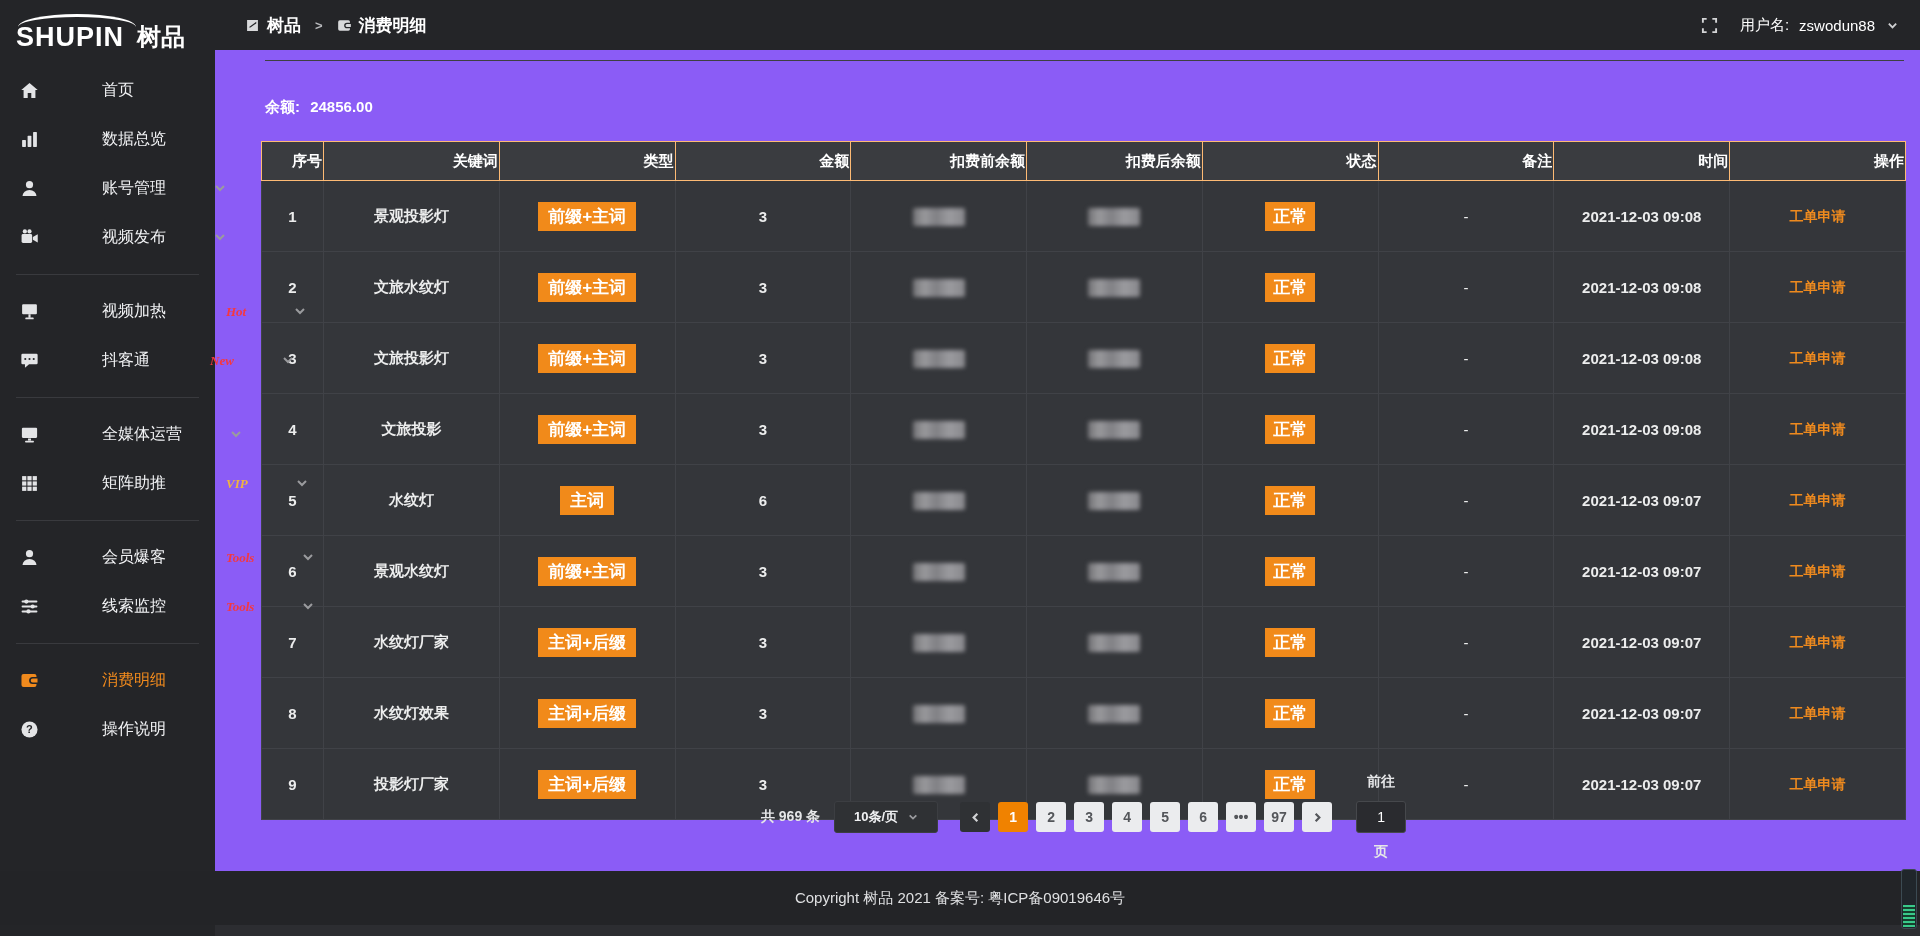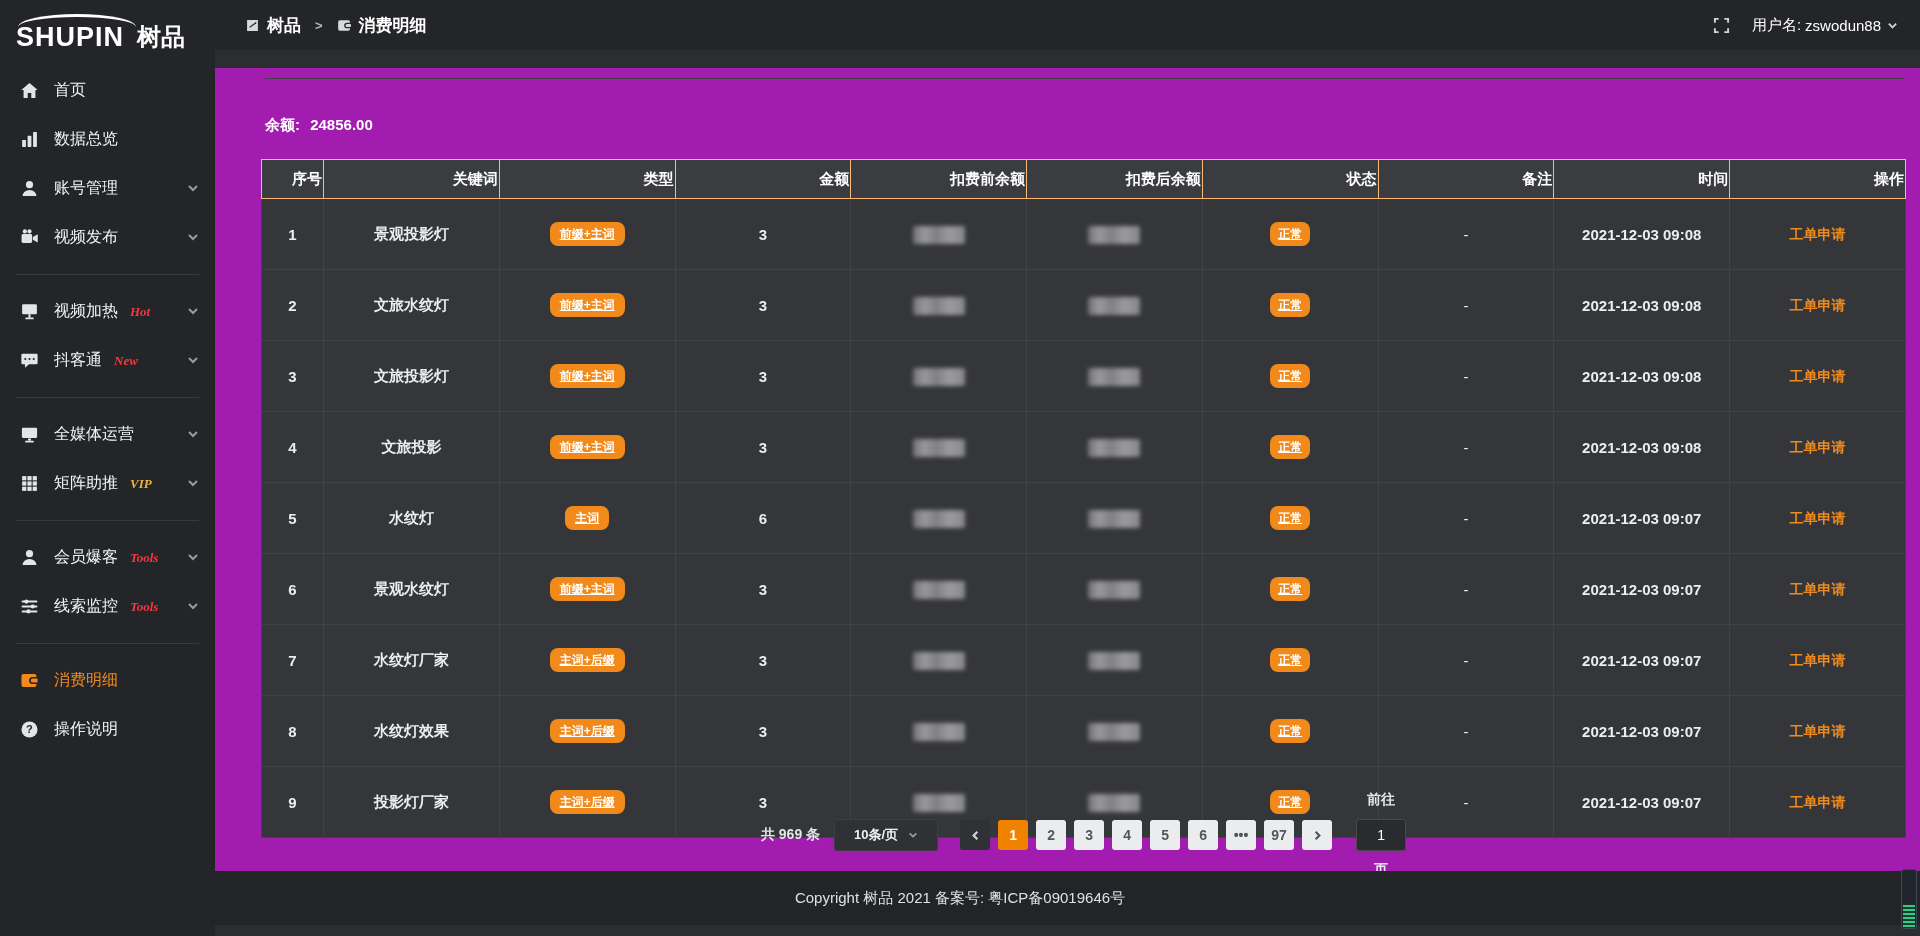--- a/index.html
+++ b/index.html
@@ -6,21 +6,21 @@
     font-family:"Liberation Sans","DejaVu Sans",sans-serif;}
   .app{position:relative;width:1920px;height:936px;}
 
   
   .sidebar{position:absolute;left:0;top:0;width:215px;height:936px;background:#242528;z-index:2;}
   .logo{display:flex;align-items:flex-end;gap:13px;padding:10px 0 0 16px;height:52px;box-sizing:border-box;}
   .logo-en{position:relative;color:#fff;font-weight:bold;font-size:27px;letter-spacing:1px;line-height:30px;}
   .logo-arc{position:absolute;left:2px;top:-8px;width:118px;height:10px;border-top:3px solid #fff;border-radius:50%/100% 100% 0 0;}
   .logo-cn{color:#fff;font-weight:bold;font-size:24px;line-height:30px;}
   .menu{margin-top:14px;}
-  .menu-item{display:flex;align-items:center;height:49px;padding:0 16px 0 20px;color:#f2f3f5;font-size:16px;cursor:pointer;}
+  .menu-item{display:flex;align-items:center;height:49px;padding:0 16px 0 20px;color:#f2f3f5;font-size:16px;cursor:pointer;gap:48px;}
   .menu-item .mi-icon{width:19px;height:19px;margin-right:15px;flex:0 0 19px;color:#e3e4e6;display:flex;align-items:center;}
   .menu-item .mi-icon svg{width:19px;height:19px;}
   .menu-item .mi-label{white-space:nowrap;}
   .menu-item .mi-badge{margin-left:12px;font-size:13px;font-weight:bold;font-style:italic;font-family:Liberation Serif, serif;}
   .mi-badge.red{color:#f5383f;}
   .mi-badge.gold{color:#efb341;}
   .menu-item .mi-chevron{margin-left:auto;color:#9a9b9e;}
   .menu-item .mi-chevron svg{width:12px;height:12px;}
   .menu-item.active{color:#f08a1d;}
   .menu-item.active .mi-icon{color:#f08a1d;}
@@ -29,39 +29,39 @@
   
   .header{position:absolute;left:215px;top:0;width:1705px;height:50px;background:#242528;display:flex;align-items:center;box-sizing:border-box;padding:0 22px 0 30px;}
   .crumbs{display:flex;align-items:center;gap:10px;}
   .crumb{display:flex;align-items:center;gap:7px;color:#fff;font-size:17px;font-weight:bold;cursor:pointer;}
   .crumb .c-icon{color:#d8d9db;display:flex;}
   .crumb .c-icon svg{width:15px;height:15px;}
   .crumb-sep{color:#b9babd;font-size:13px;font-weight:bold;margin:0 4px;}
   .header-right{margin-left:auto;display:flex;align-items:center;gap:22px;}
   .fs-btn{color:#d3d4d6;cursor:pointer;display:flex;}
   .fs-btn svg{width:17px;height:17px;}
-  .user-chip{display:flex;align-items:center;gap:4px;color:#fff;font-size:15px;cursor:pointer;}
+  .user-chip{display:flex;align-items:center;gap:10px;color:#fff;font-size:15px;cursor:pointer;}
   .user-chip .u-chevron{color:#cfd0d2;display:flex;margin-left:2px;}
   .user-chip .u-chevron svg{width:11px;height:11px;}
 
   
-  .content{position:absolute;left:215px;top:68px;width:1705px;height:832px;background:#a21caf;}
+  .content{position:absolute;left:215px;top:50px;width:1705px;height:832px;background:#8b5cf6;}
   .top-rule{position:absolute;left:50px;right:16px;top:10px;height:1px;background:#3e4043;}
   .balance{position:absolute;left:50px;top:48px;color:#fff;font-size:15px;font-weight:bold;}
   .balance .b-value{margin-left:6px;}
 
   .table-wrap{position:absolute;left:46px;top:91px;width:1645px;}
   table{width:100%;border-collapse:collapse;table-layout:fixed;background:#34363a;color:#eceded;}
   th{height:36px;background:#3a3c40;color:#fff;font-size:15px;font-weight:bold;border:1px solid #fdba74;text-align:right;}
   td{height:68px;text-align:center;vertical-align:middle;border:1px solid #404247;font-size:15px;}
   td.num{font-weight:bold;}
   td.kw{font-weight:600;}
   td.time{font-weight:600;}
-  .type-badge,.status-badge{display:inline-block;background:#f18a1a;color:#fff;font-size:12px;font-weight:bold;
-    padding:6px 10px;border-radius:8px;line-height:1;text-decoration:underline;}
+  .type-badge,.status-badge{display:inline-block;background:#f18a1a;color:#fff;font-size:17px;font-weight:bold;
+    padding:6px 10px;border-radius:0;line-height:1;}
   .status-badge{padding:6px 8px;}
   .blur-block{display:inline-block;width:52px;height:18px;border-radius:2px;vertical-align:middle;
     background:linear-gradient(90deg,#737376 0%,#99999c 22%,#808084 45%,#9b9b9f 70%,#87878b 100%);
     filter:blur(2.2px);}
   .action-link{color:#ee8a1e;font-size:14px;font-weight:600;cursor:pointer;}
 
   
   .pagination{position:absolute;left:46px;top:752px;width:1645px;height:30px;display:flex;align-items:center;justify-content:center;color:#e5e6e8;font-size:14px;}
   .pg-total{margin-right:14px;font-weight:600;}
   .pg-select{width:102px;height:30px;background:#2f3134;border:1px solid #3c3e42;border-radius:3px;

